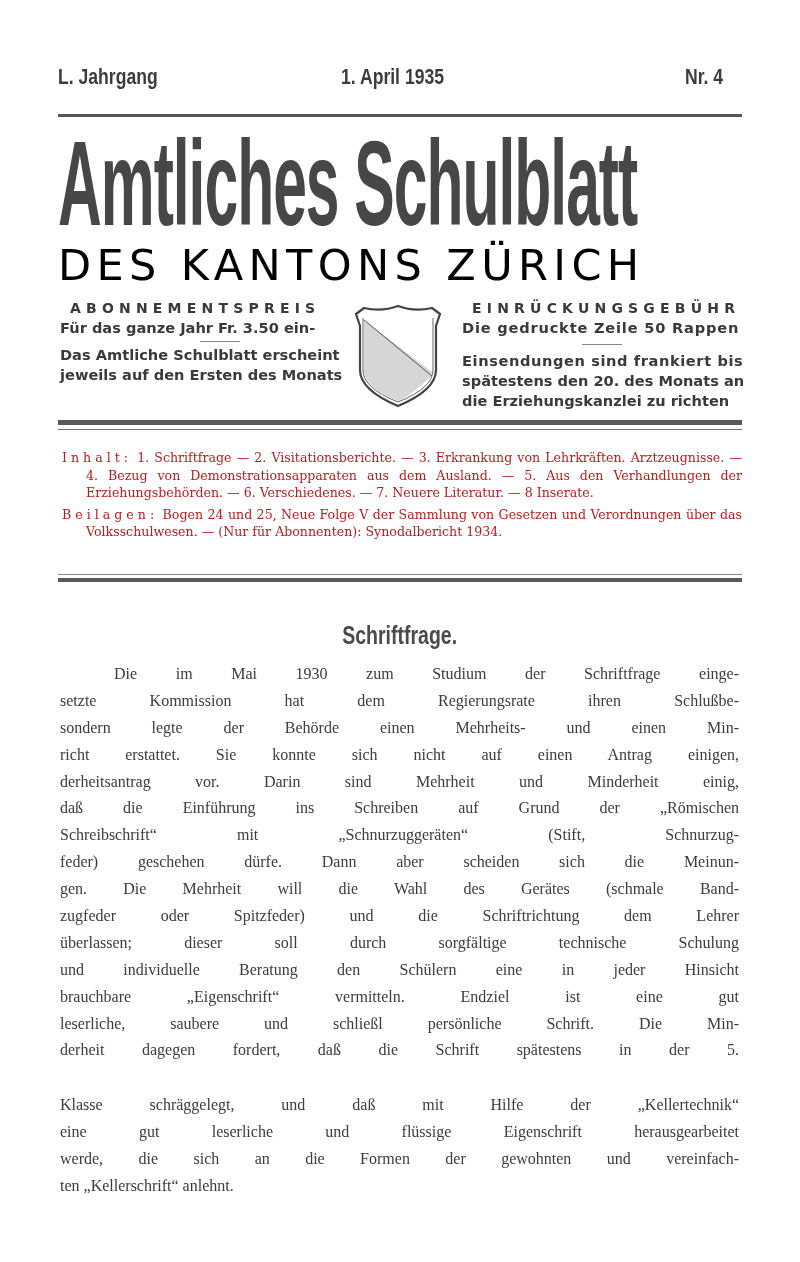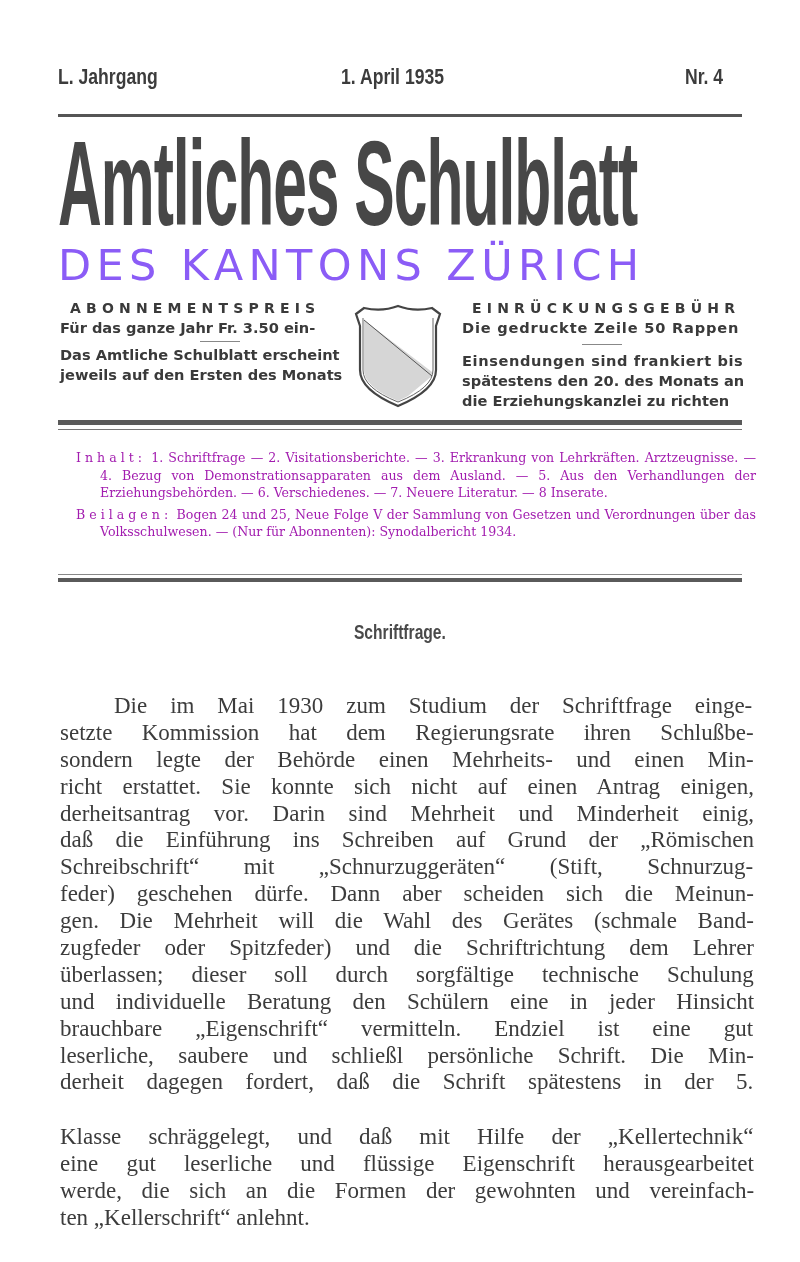--- a/index.html
+++ b/index.html
@@ -8,41 +8,41 @@
   .tl-item { position: absolute; top: 64px; font-family: "Liberation Sans", sans-serif; font-weight: bold; font-size: 22px; color: #3c3c3c; transform: scaleX(0.8); transform-origin: left top; white-space: nowrap; }
 
   .rule { position: absolute; left: 58px; width: 684px; background: #555; }
 
   .title { position: absolute; left: 58px; top: 126px; width: 684px; height: 114px; overflow: visible;
     font-family: "Liberation Sans", sans-serif; font-weight: bold; font-size: 120px; line-height: 114px;
     color: #474747; white-space: nowrap; transform-origin: left top; letter-spacing: -2px; }
   .title span { display: inline-block; transform: scaleX(0.505); transform-origin: left top; }
 
   .subtitle { position: absolute; left: 58px; top: 240px; font-family: "DejaVu Sans", sans-serif; font-size: 43px; line-height: 50px;
-    color: #8b5cf6; white-space: nowrap; letter-spacing: 5.4px; font-weight: normal; }
+    color: #000000; white-space: nowrap; letter-spacing: 5.4px; font-weight: normal; }
 
   .info { position: absolute; font-family: "DejaVu Sans", sans-serif; font-size: 14.6px; line-height: 20px; color: #3a3a3a; white-space: nowrap; }
   .info .spaced { letter-spacing: 5.2px; font-weight: bold; font-size: 14px; margin-left: 10px; }
   .info .line { display: block; }
   .info .b { font-weight: bold; }
   .small-rule { display: block; height: 1px; background: #888; width: 40px; margin: 3px 0 3px 0; }
 
   .shield { position: absolute; left: 352px; top: 304px; width: 92px; height: 104px; }
 
-  .toc { position: absolute; left: 76px; top: 449px; width: 680px; font-family: "DejaVu Serif", serif; font-size: 12.6px; line-height: 17.5px; color: #a21caf; }
+  .toc { position: absolute; left: 62px; top: 449px; width: 680px; font-family: "DejaVu Serif", serif; font-size: 12.6px; line-height: 17.5px; color: #b91c1c; }
   .toc p { margin: 0; text-indent: -24px; padding-left: 24px; text-align: justify; }
   .toc .lbl { letter-spacing: 4px; }
   .toc p + p { margin-top: 4px; }
 
   .heading { position: absolute; left: 0; width: 800px; top: 621px; text-align: center;
-    font-family: "Liberation Sans", sans-serif; font-weight: bold; font-size: 20px; color: #4a4a4a; }
+    font-family: "Liberation Sans", sans-serif; font-weight: bold; font-size: 25px; color: #4a4a4a; }
   .heading span { display: inline-block; transform: scaleX(0.78); }
 
-  .body { position: absolute; left: 60px; top: 693px; width: 679px; font-family: "Liberation Serif", serif;
-    font-size: 23px; line-height: 26.9px; color: #3c3c3c; }
+  .body { position: absolute; left: 60px; top: 661px; width: 679px; font-family: "Liberation Serif", serif;
+    font-size: 16px; line-height: 26.9px; color: #3c3c3c; }
   .body .ln { display: block; text-align: justify; text-align-last: justify; white-space: nowrap; height: 26.9px; }
   .body .ln.last { text-align-last: left; }
   .body .ln.indent { padding-left: 54px; }
 </style>
 </head>
 <body>
 
 <div class="page">
 
   <div class="tl-item" style="left:58px;">L. Jahrgang</div>

